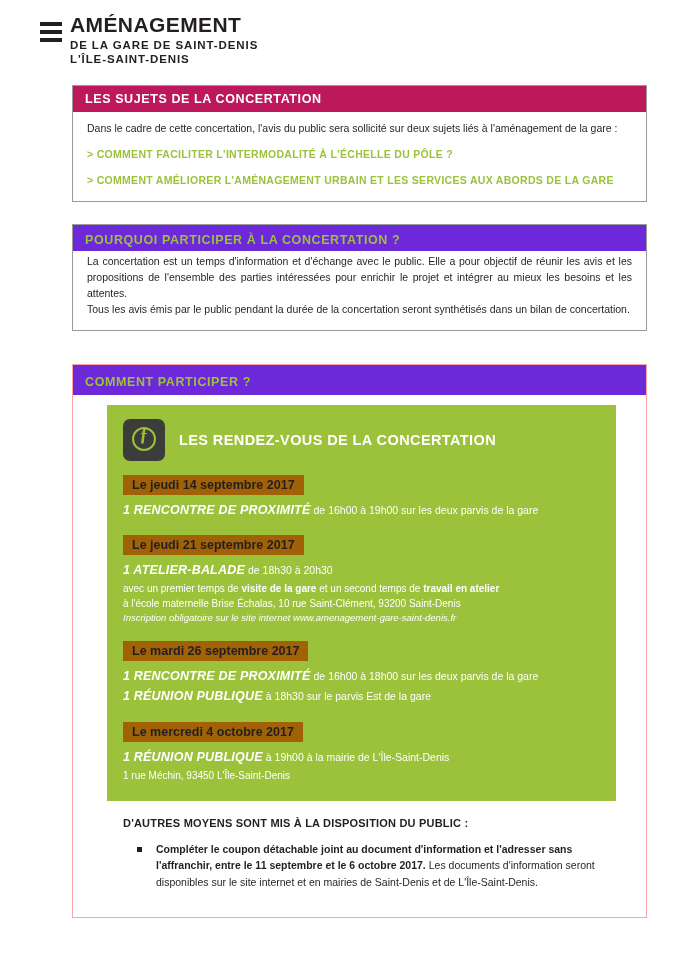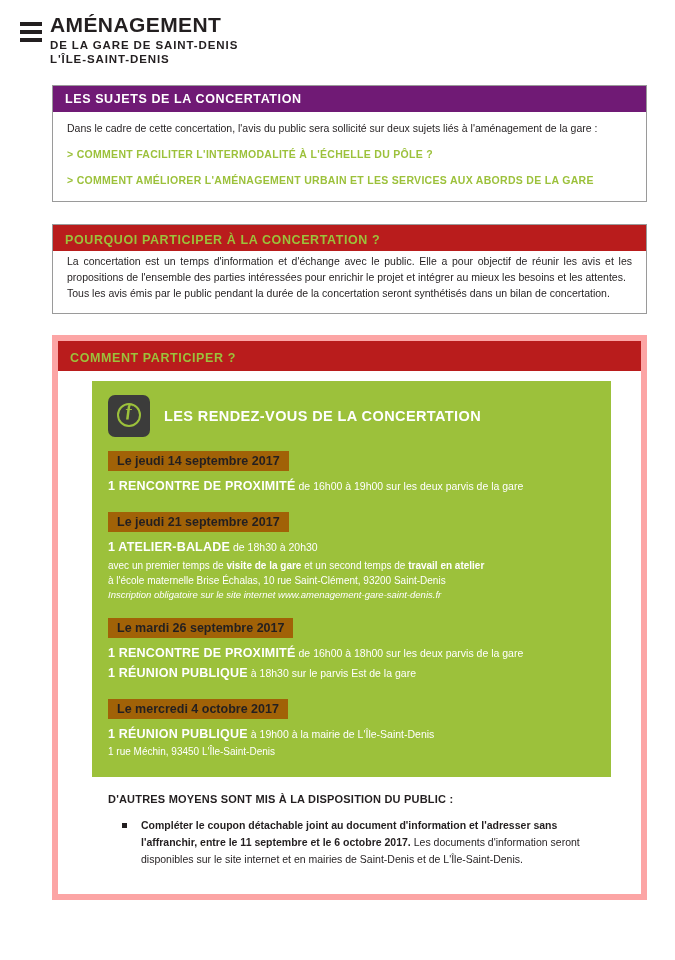--- a/index.html
+++ b/index.html
@@ -12,20 +12,21 @@
     background: #ffffff;
     font-family: "Liberation Sans", sans-serif;
     color: #231f20;
     overflow: hidden;
   }
   .page {
     position: relative;
     width: 675px;
     height: 960px;
     box-sizing: border-box;
+    padding-left: 20px;
   }
 
   
   .header {
     display: flex;
     align-items: flex-start;
     padding: 14px 0 0 20px;
   }
   .header-mark {
     width: 22px;
@@ -61,37 +62,37 @@
   .title-sub div { white-space: nowrap; }
 
   
   .box {
     border: 1px solid #9a9a9a;
     margin: 0 28px 0 52px;
     box-sizing: border-box;
   }
   .box-sujets { margin-top: 18px; }
   .box-pourquoi { margin-top: 22px; }
-  .box-comment { margin-top: 21px; border: 6px solid #fca5a5; }
+  .box-comment { margin-top: 33px; border: 1px solid #fca5a5; }
 
   .band {
-    background: #701a75;
+    background: #be185d;
     color: #ffffff;
     font-size: 12.5px;
     font-weight: bold;
     letter-spacing: 0.6px;
     padding: 6px 12px 6px 12px;
   }
   .band-light {
     color: #9cc13b;
     font-size: 12.5px;
     font-weight: bold;
     letter-spacing: 0.6px;
     padding: 8px 12px 4px 12px;
-    background: #b91c1c;
+    background: #6d28d9;
   }
   .box-body {
     padding: 8px 14px 12px 14px;
     font-size: 10.5px;
     line-height: 1.55;
     color: #231f20;
   }
   .justify { text-align: justify; }
   .q-line {
     color: #9cc13b;
@@ -166,20 +167,21 @@
   .ev-line {
     font-size: 11px;
     line-height: 1.5;
     color: #ffffff;
     margin-bottom: 1px;
   }
   .ev-strong {
     font-size: 12.5px;
     font-weight: bold;
     letter-spacing: 0.2px;
+    font-style: italic;
   }
   .ev-detail {
     font-size: 10.5px;
     font-weight: normal;
   }
   .ev-sub {
     font-size: 10px;
     line-height: 1.5;
   }
   .ev-sub b { font-weight: bold; }

